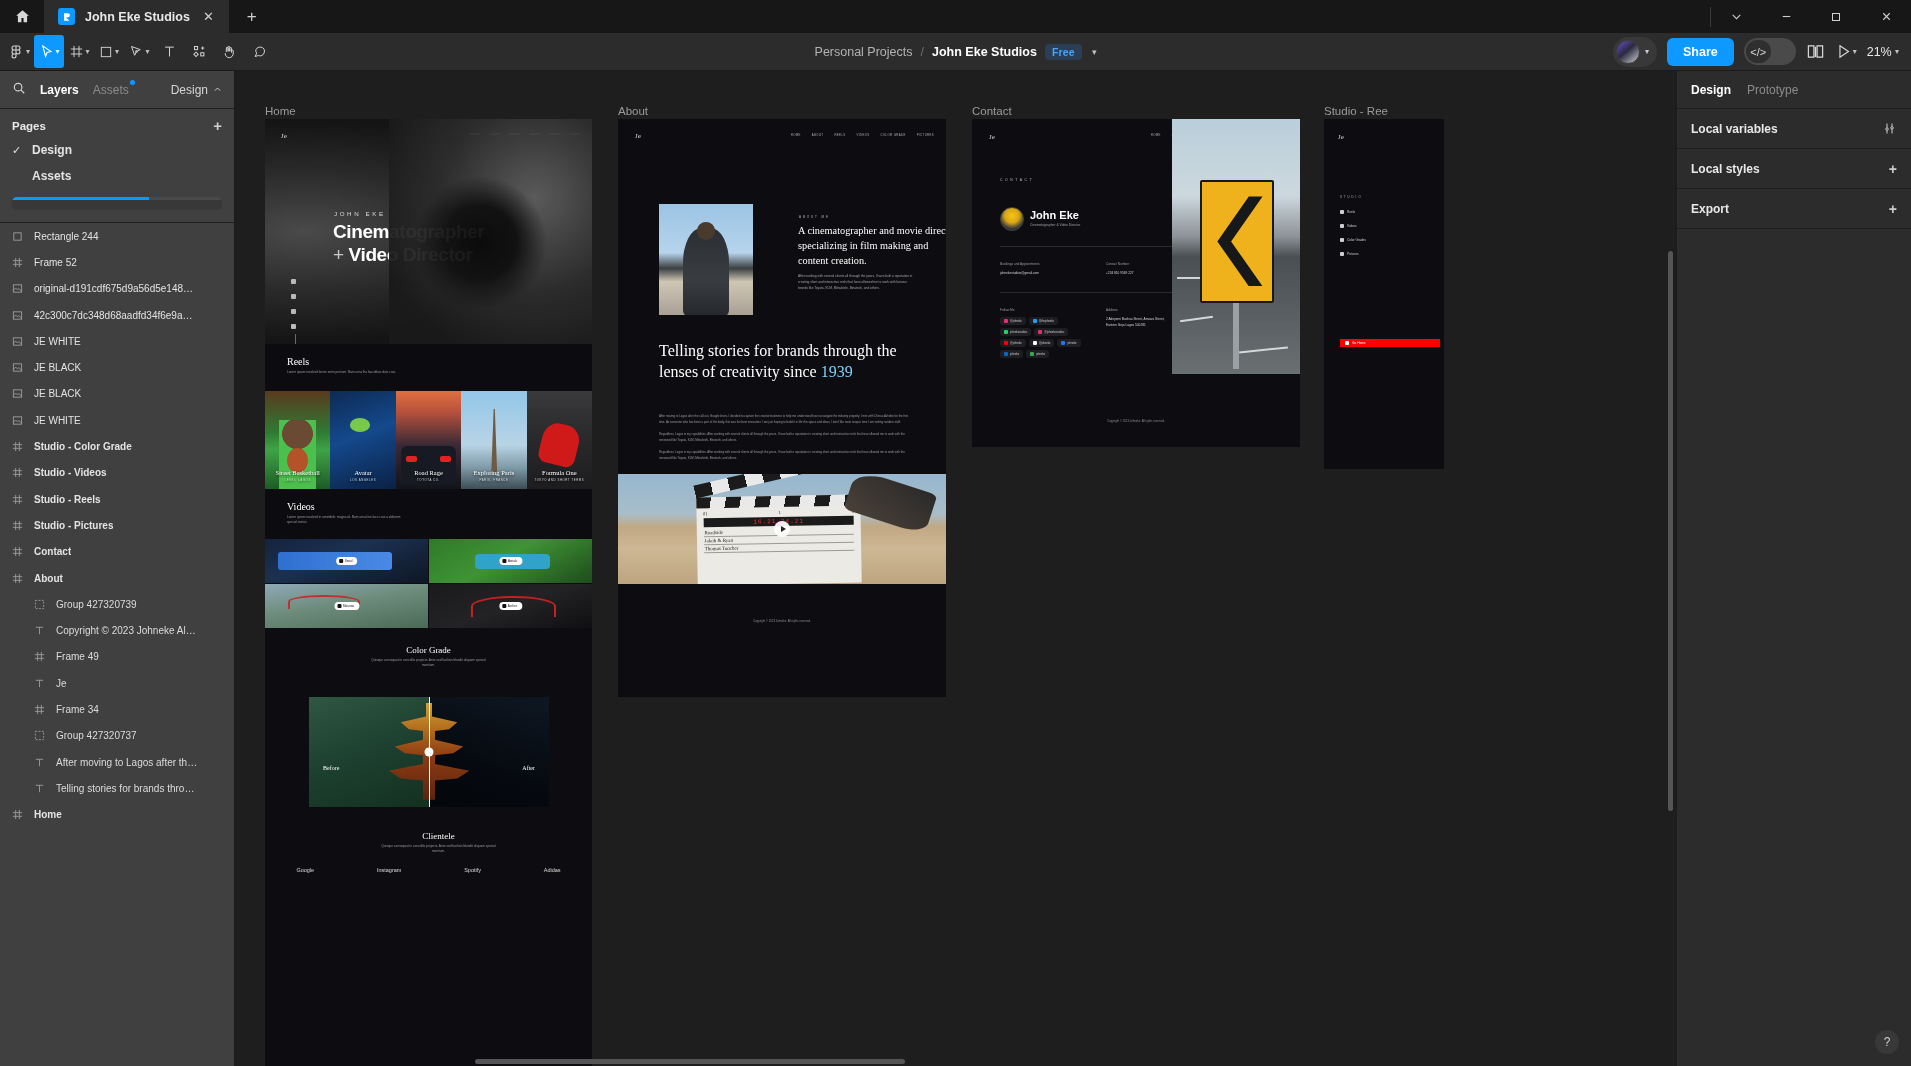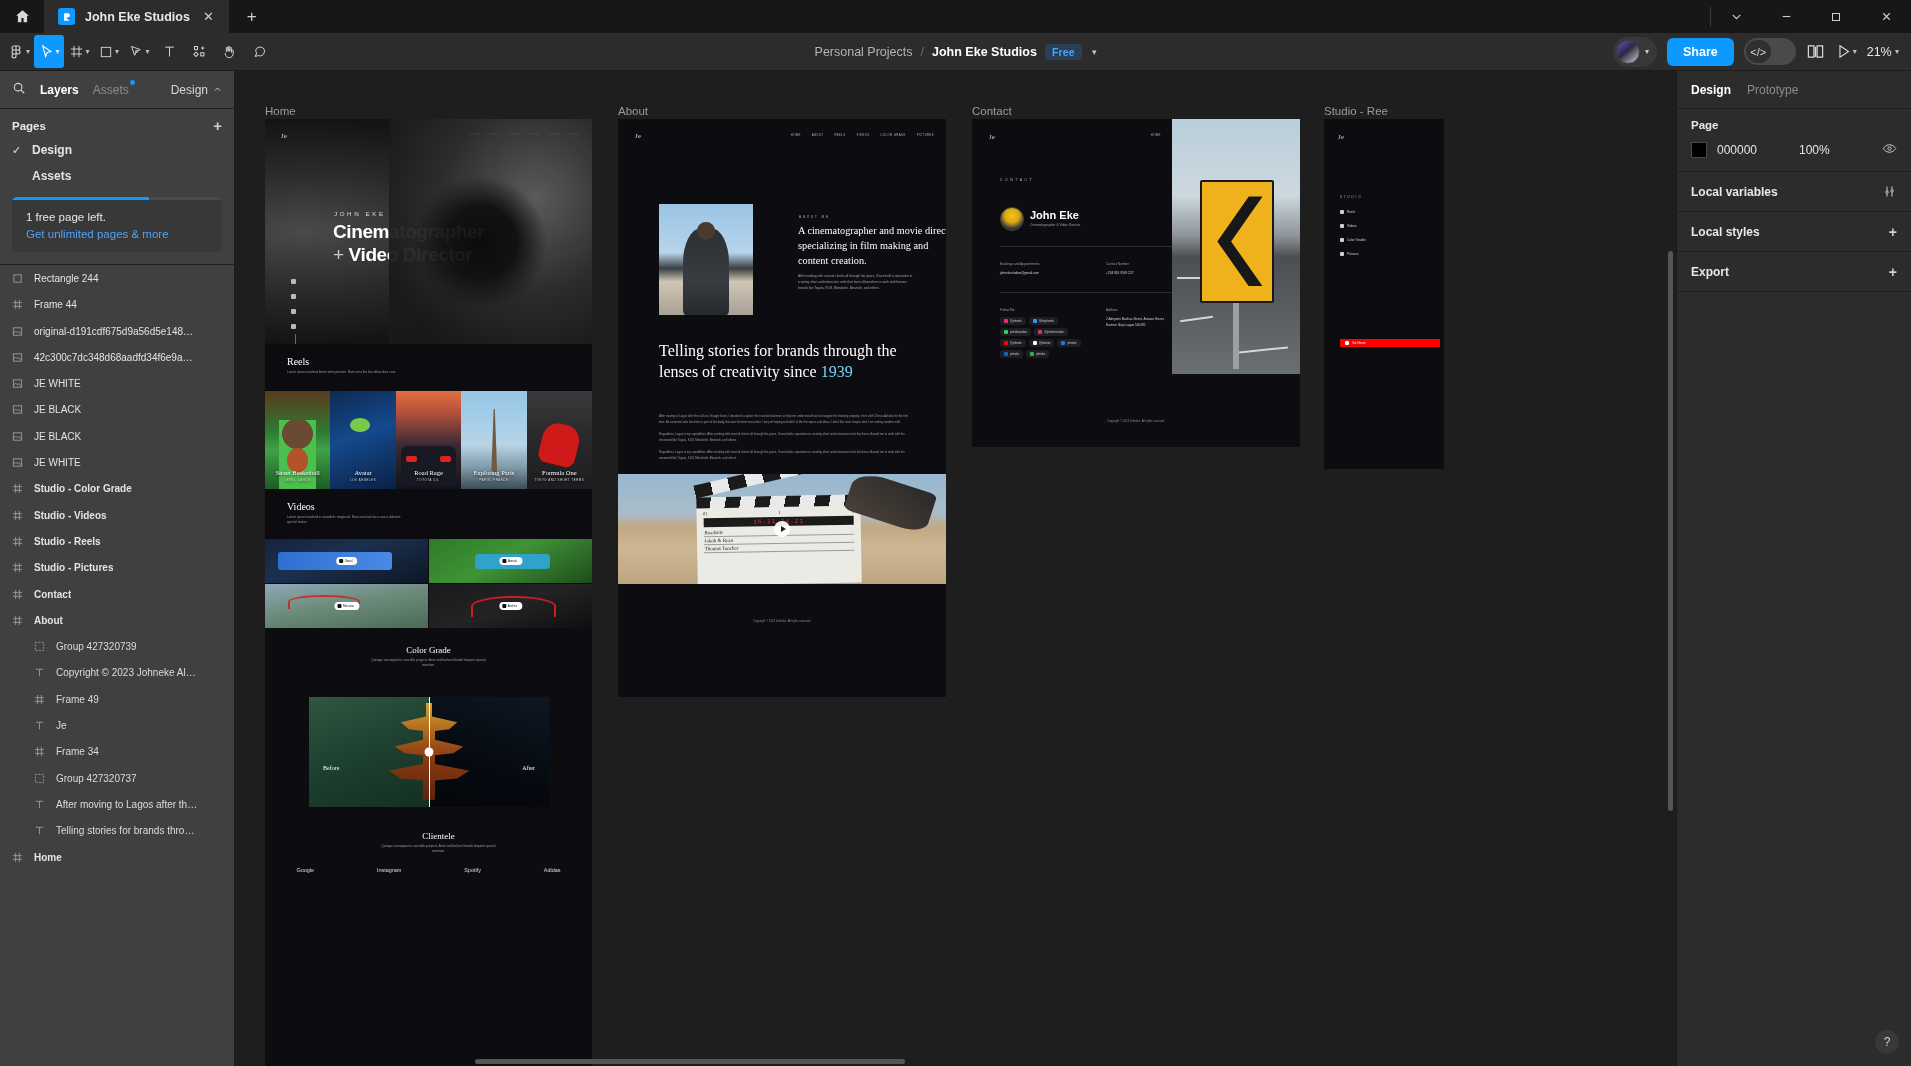--- a/index.html
+++ b/index.html
@@ -591,42 +591,38 @@
     <div class="page-row">
       <span class="page-check"></span>
       <span class="page-name">Assets</span>
     </div>
   </div>
 
   <div class="promo">
     <div class="promo-bar">
       <div class="promo-fill"></div>
     </div>
-    <div class="promo-txt">
-      <div>1 free page left.</div>
-      <div class="promo-link">Get unlimited pages &amp; more</div>
-    </div>
   </div>
 
   <div class="layers-list" id="layers-list">
       <div class="layer-row">
         <span class="layer-icon">
           <svg width="11" height="11" viewBox="0 0 24 24" fill="none" stroke="#9b9b9b" stroke-width="2">
             <rect x="4" y="4" width="16" height="16"></rect>
           </svg>
         </span>
         <span class="layer-name">Rectangle 244</span>
       </div>
       <div class="layer-row">
         <span class="layer-icon">
           <svg width="11" height="11" viewBox="0 0 24 24" fill="none" stroke="#9b9b9b" stroke-width="2">
             <path d="M8 2v20M16 2v20M2 8h20M2 16h20"></path>
           </svg>
         </span>
-        <span class="layer-name">Frame 44</span>
+        <span class="layer-name">Frame 52</span>
       </div>
       <div class="layer-row">
         <span class="layer-icon">
           <svg width="11" height="11" viewBox="0 0 24 24" fill="none" stroke="#9b9b9b" stroke-width="2">
             <rect x="3" y="4" width="18" height="16"></rect>
             <path d="M3 16l5-5 4 4 3-3 6 6"></path>
           </svg>
         </span>
         <span class="layer-name">original-d191cdf675d9a56d5e148…</span>
       </div>
@@ -795,34 +791,20 @@
         </span>
         <span class="layer-name">Home</span>
       </div>
     </div>
 </div>
 
 <div class="right-panel">
   <div class="rp-tabs">
     <span class="rp-tab active">Design</span>
     <span class="rp-tab">Prototype</span>
-  </div>
-  <div class="rp-sect">
-    <div class="rp-title">Page</div>
-    <div class="fill-row">
-      <span class="swatch"></span>
-      <span class="fill-hex">000000</span>
-      <span class="fill-op">100%</span>
-      <span class="eye">
-        <svg width="15" height="15" viewBox="0 0 24 24" fill="none" stroke="#cfcfcf" stroke-width="1.6">
-            <path d="M2 12s3.8-6 10-6 10 6 10 6-3.8 6-10 6S2 12 2 12z"></path>
-            <circle cx="12" cy="12" r="2.6"></circle>
-          </svg>
-      </span>
-    </div>
   </div>
   <div class="rp-row">
     <span>Local variables</span>
     <span class="rp-act">
       <svg width="15" height="15" viewBox="0 0 24 24" fill="none" stroke="#cfcfcf" stroke-width="1.6">
           <path d="M8 4v7M8 15v5M16 4v5M16 13v7"></path>
           <circle cx="8" cy="13" r="2"></circle>
           <circle cx="16" cy="11" r="2"></circle>
         </svg>
     </span>

